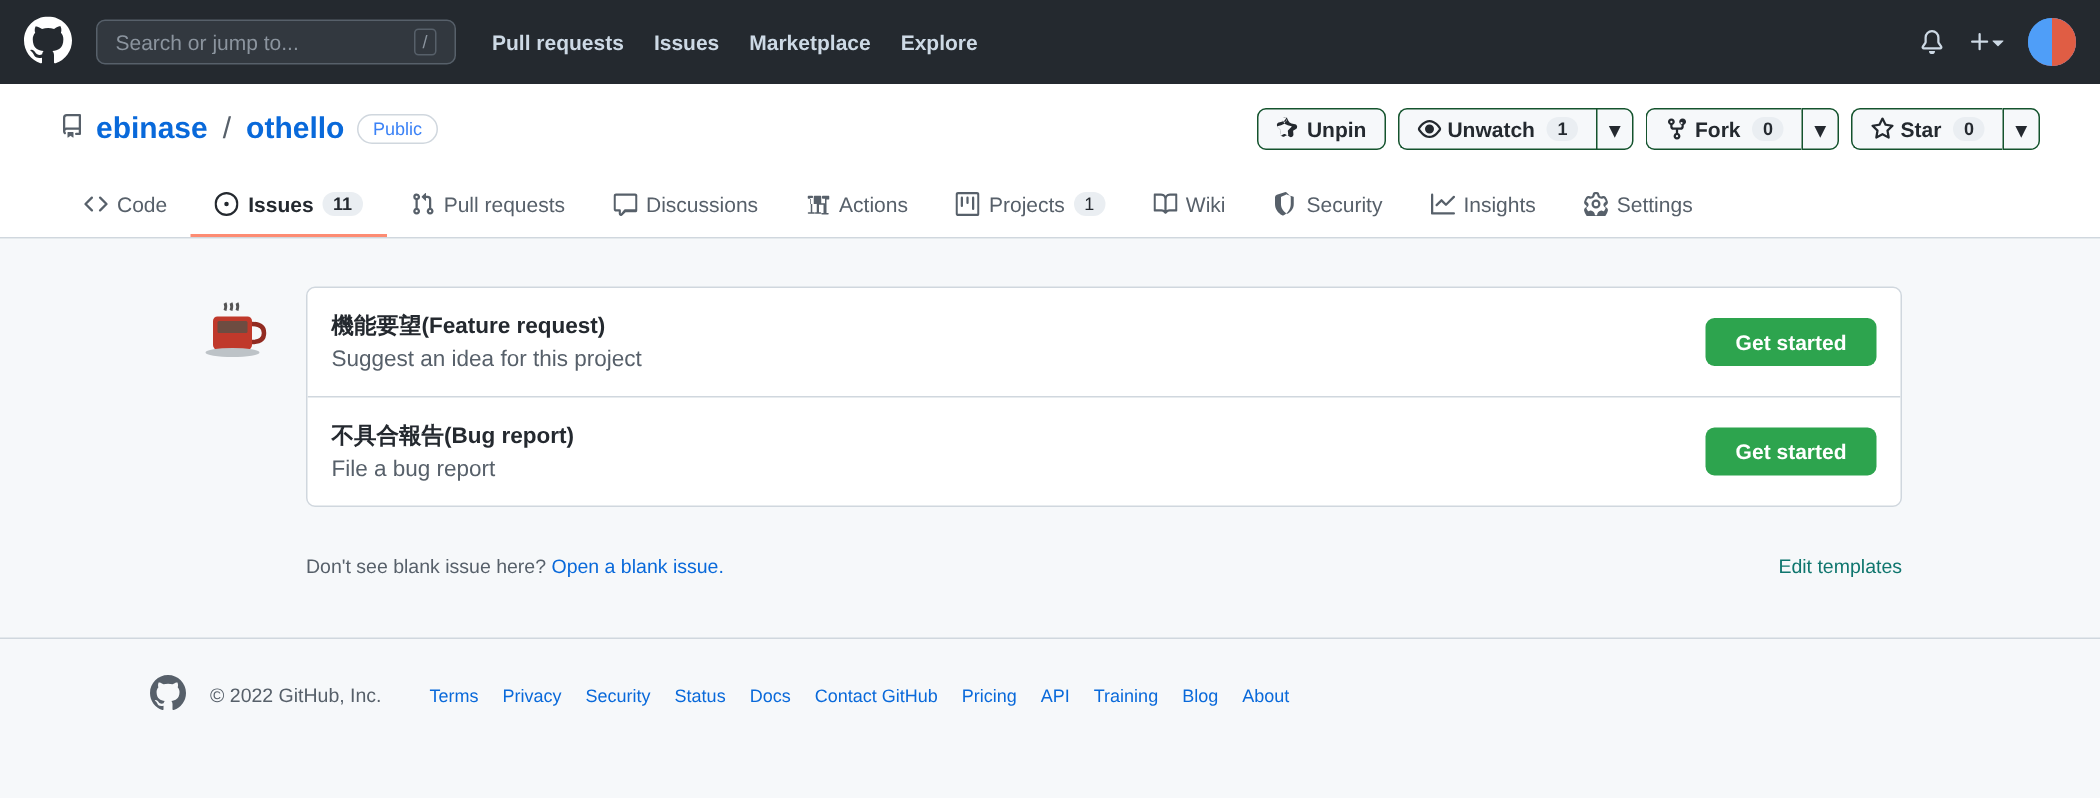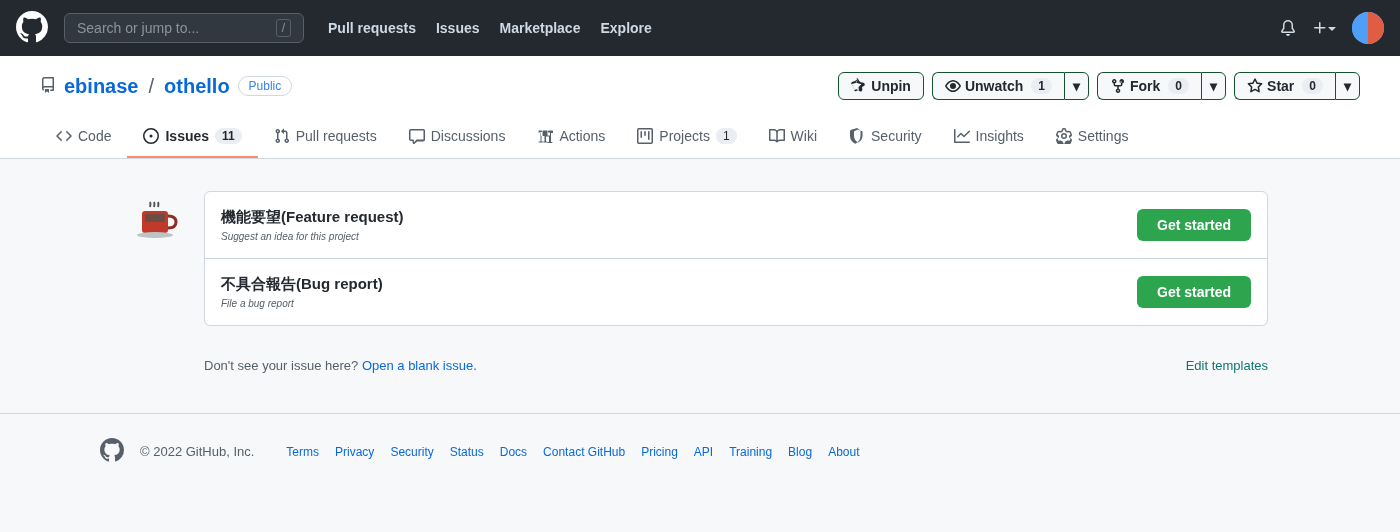--- a/index.html
+++ b/index.html
@@ -39,21 +39,21 @@
     .repo-nav-item.active { color: #24292f; border-bottom: 2px solid #fd8c73; font-weight: 600; }
     .nav-badge { background: #eaeef2; border-radius: 20px; padding: 1px 7px; font-size: 12px; color: #24292f; }
 
     
     .main-content { max-width: 1200px; margin: 32px auto; padding: 0 32px; }
     .issue-template-box { background: white; border: 1px solid #d0d7de; border-radius: 6px; overflow: hidden; }
     .issue-template-row { display: flex; align-items: center; padding: 16px; border-bottom: 1px solid #d0d7de; gap: 16px; }
     .issue-template-row:last-child { border-bottom: none; }
     .template-text { flex: 1; }
     .template-title { font-weight: 600; font-size: 15px; color: #24292f; margin-bottom: 4px; }
-    .template-desc { font-size: 10px; color: #57606a; font-style: italic; }
+    .template-desc { font-size: 15px; color: #57606a; }
     .get-started-btn { background: #2da44e; color: white; border: none; border-radius: 6px; padding: 8px 20px; font-size: 14px; font-weight: 600; cursor: pointer; white-space: nowrap; }
 
     
     .template-icon { width: 48px; height: 48px; flex-shrink: 0; }
 
     
     .footer-info { display: flex; align-items: center; justify-content: space-between; margin-top: 24px; padding: 8px 0; }
     .footer-info-left { font-size: 13px; color: #57606a; }
     .footer-info-left a { color: #0969da; text-decoration: none; }
     .edit-templates-link { color: #0f766e; text-decoration: none; font-size: 13px; }
@@ -277,21 +277,21 @@
           <div class="template-text">
             <div class="template-title">不具合報告(Bug report)</div>
             <div class="template-desc">File a bug report</div>
           </div>
           <button class="get-started-btn">Get started</button>
         </div>
       </div>
 
       <div class="footer-info">
         <div class="footer-info-left">
-          <span>Don't see your issue here?</span>
+          <span>Don't see blank issue here?</span>
           <a href="#">Open a blank issue.</a>
         </div>
         <a href="#" class="edit-templates-link">Edit templates</a>
       </div>
     </div>
   </div>
 </div>
 
 <footer class="page-footer">
   <div class="footer-inner">

